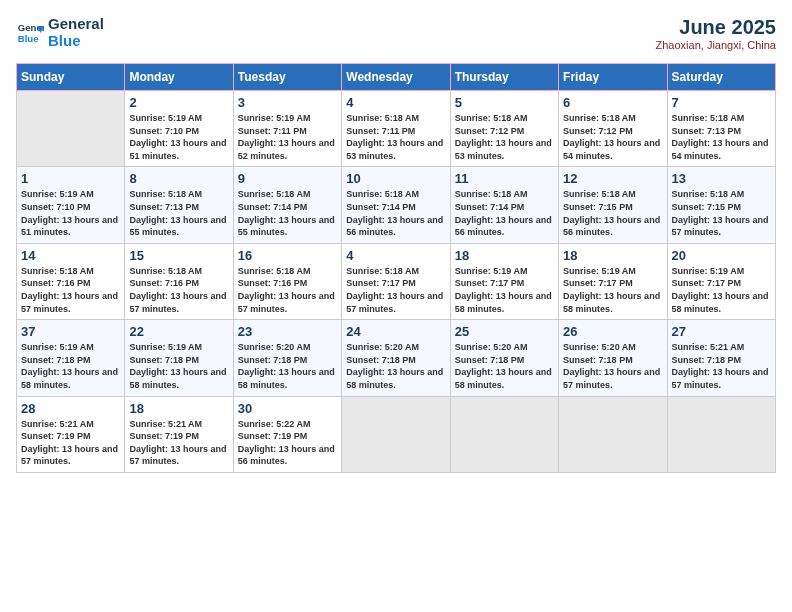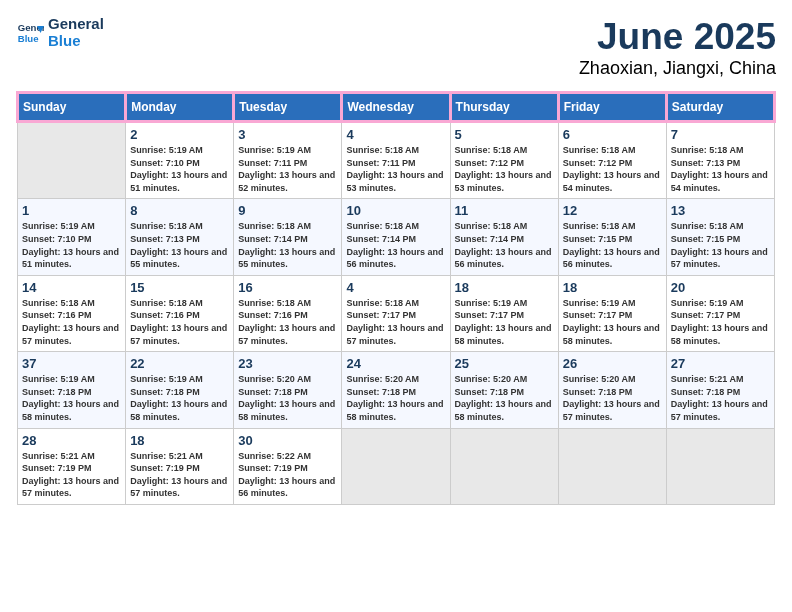--- a/index.html
+++ b/index.html
@@ -29,41 +29,41 @@
     }
     .logo-blue { color: #1a7fd4; }
     .logo-icon {
       width: 28px;
       height: 28px;
     }
     .title-block {
       text-align: right;
     }
     .cal-title {
-      font-size: 37px;
+      font-size: 20px;
       font-weight: bold;
       color: #1a3a5c;
     }
     .cal-subtitle {
-      font-size: 18px;
-      color: #000000;
+      font-size: 11px;
+      color: #7f1d1d;
     }
     table {
       width: 100%;
       border-collapse: collapse;
       font-size: 10px;
     }
     thead th {
       background: #2a6ebb;
       color: #fff;
       font-size: 12px;
       font-weight: bold;
       padding: 6px 4px;
       text-align: left;
-      border: 3px solid #f9a8d4;
+      border: 1px solid #f9a8d4;
     }
     tbody td {
       border: 1px solid #ccc;
       vertical-align: top;
       padding: 4px;
       width: calc(100% / 7);
       min-height: 70px;
       background: #fff;
     }
     tbody tr:nth-child(even) td {

